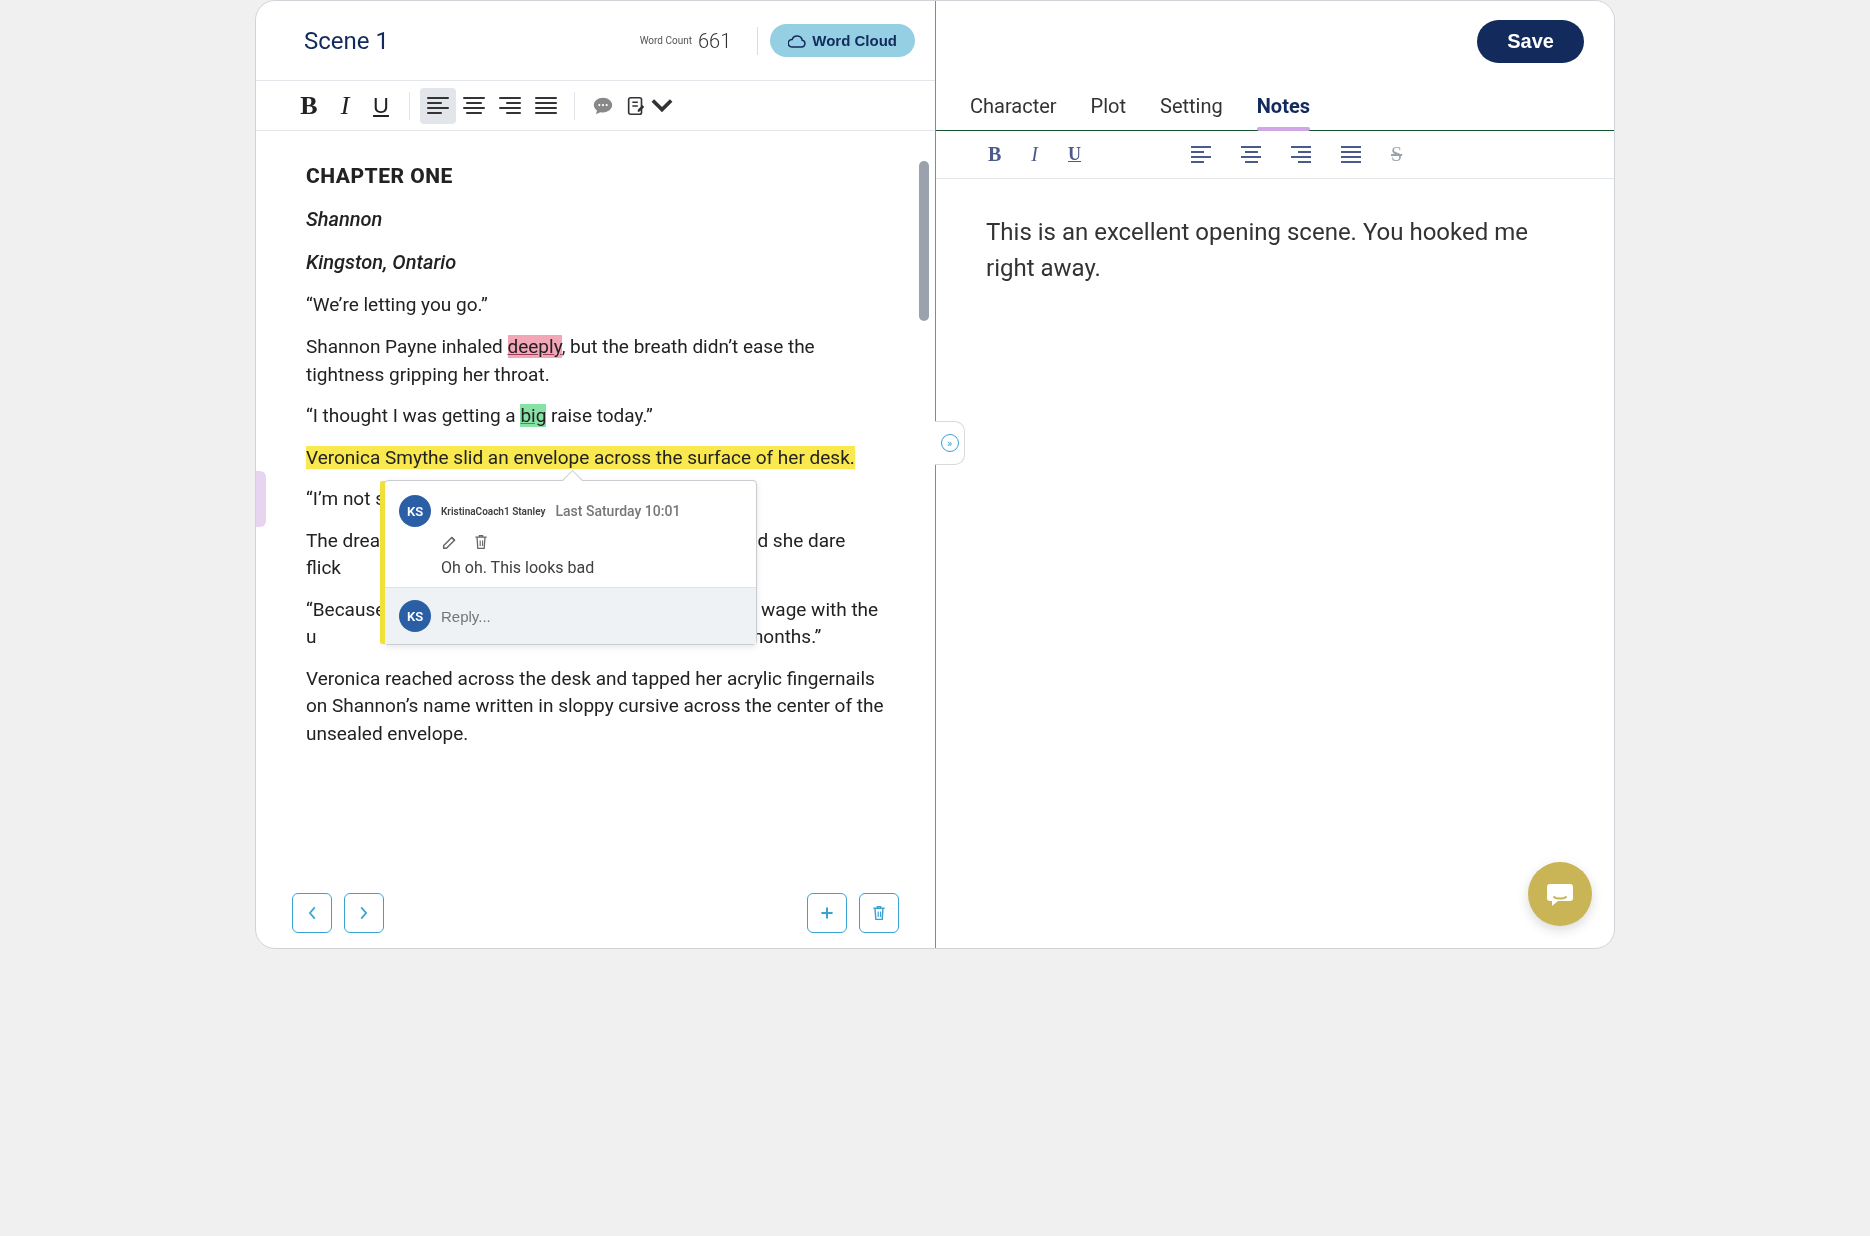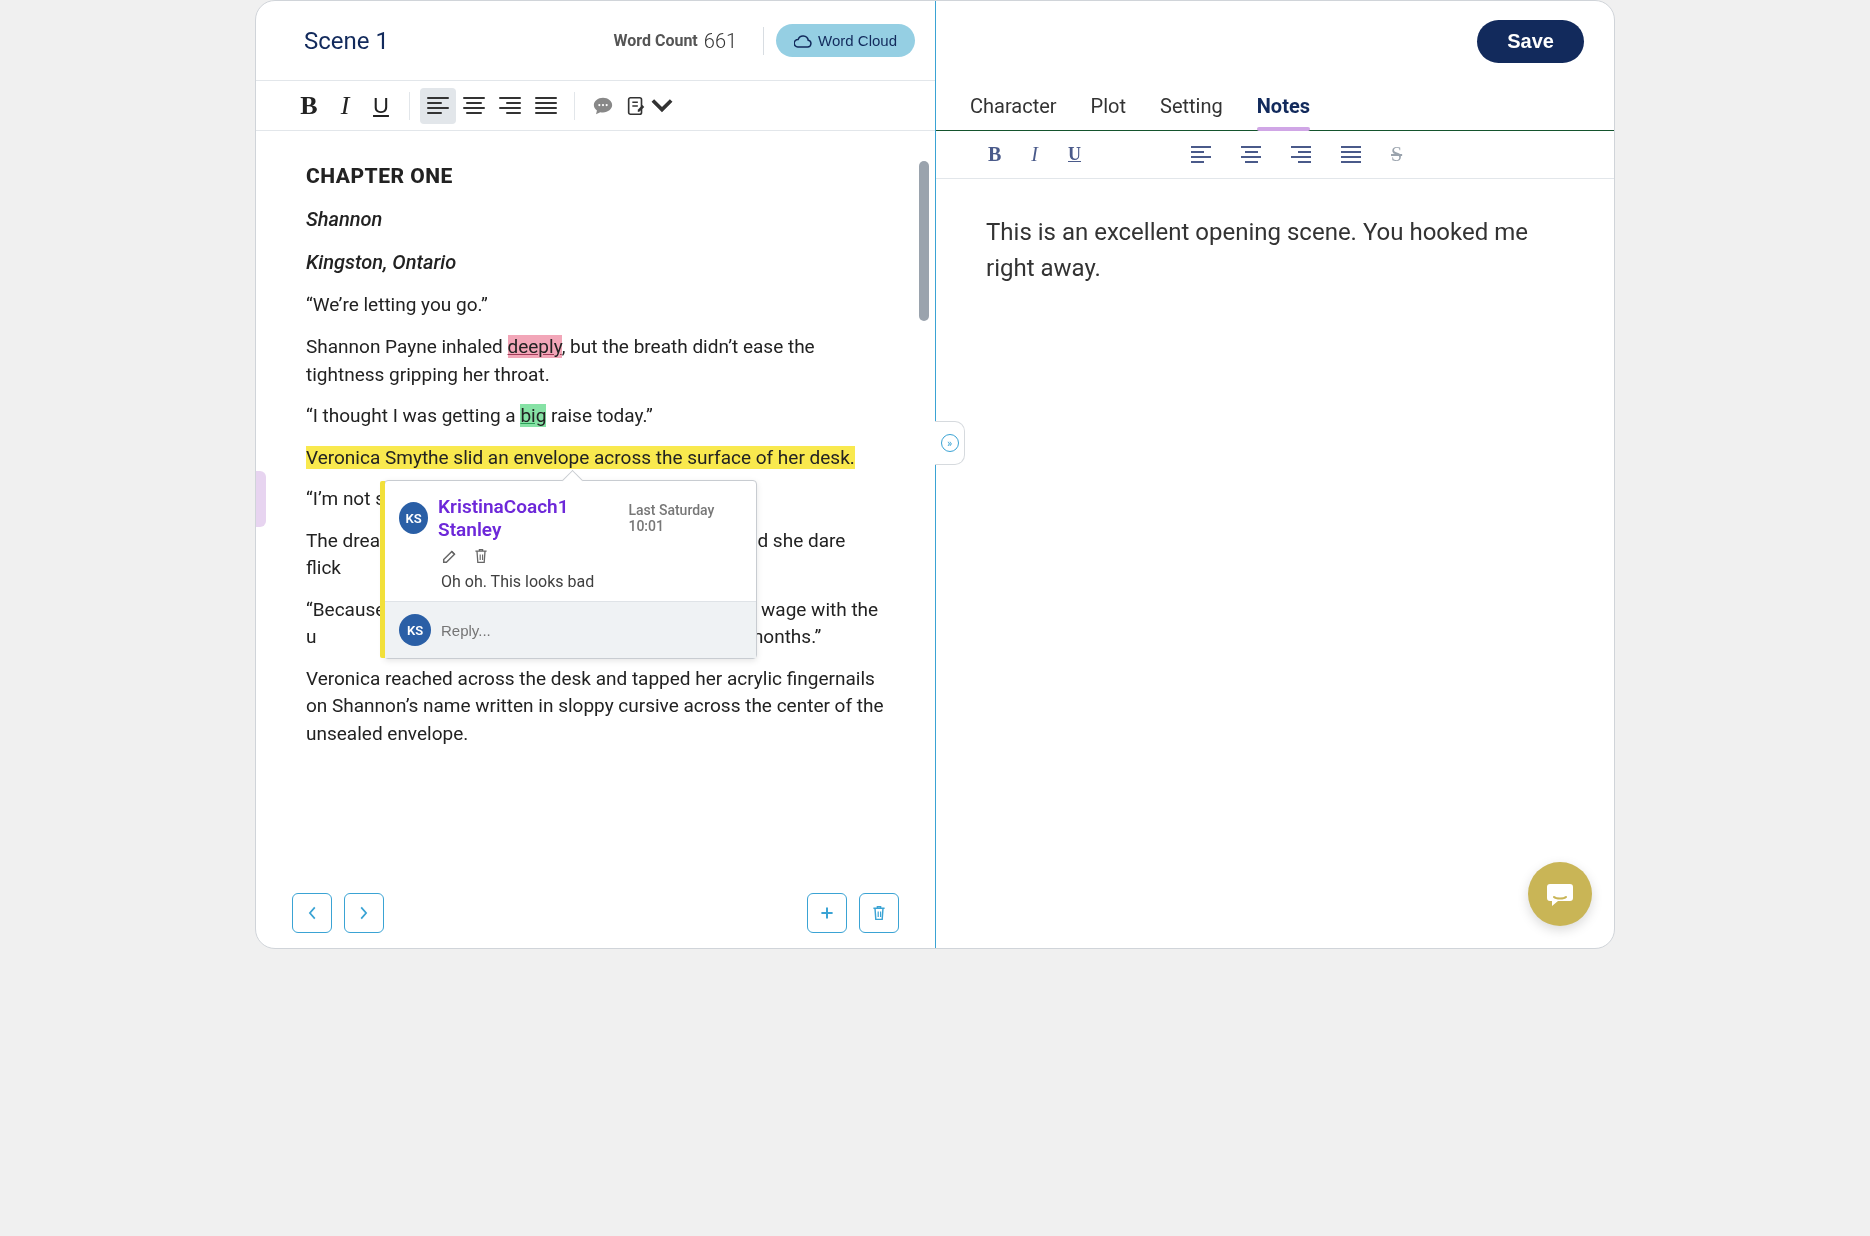--- a/index.html
+++ b/index.html
@@ -41,30 +41,30 @@
     padding-left: 28px;
   }
   .word-count-wrap {
     display: flex;
     align-items: center;
     gap: 6px;
     font-size: 15px;
     color: #555;
     margin-right: 14px;
   }
-  .word-count-label { color:#555; font-size:16px;font-weight:bold;}
+  .word-count-label { color:#555; font-size:10px;}
   .word-count-value { font-size: 20px; color: #333; font-weight: 300;}
   .header-divider {
     width: 1px; height: 28px; background:#d8dde2; margin: 0 12px;
   }
   .word-cloud-btn {
     display: flex; align-items: center; gap: 6px;
     background: #95cfe3;
     color: #122a5c;
-    font-weight: 400;
+    font-weight: 700;
     font-size: 15px;
     border: none;
     padding: 8px 18px;
     border-radius: 18px;
     cursor: pointer;
   }
   .word-cloud-btn svg { width:18px; height:14px; }
 
   .left-toolbar {
     height: 50px;
@@ -148,21 +148,21 @@
     left:-5px; top:0; bottom:0;
     width:5px;
     background:#f2e03a;
     border-radius:2px 0 0 2px;
   }
   .comment-body {
     padding: 14px 14px 10px 14px;
   }
   .comment-header { display:flex; align-items:center; gap:10px; margin-bottom:6px;}
   .avatar { width:32px; height:32px; border-radius:50%; background:#2a5fa6; color:#fff; display:flex; align-items:center; justify-content:center; font-size:13px; font-weight:600;}
-  .commenter-name { font-weight:600; color:#6d28d9; font-size:19px;}
+  .commenter-name { font-weight:600; color:#404040; font-size:10px;}
   .comment-time { color:#777; font-size:14px; font-weight:500;}
   .comment-actions { display:flex; gap:14px; padding-left:42px; margin-bottom:4px;}
   .comment-actions button { border:none; background:transparent; cursor:pointer; color:#666;}
   .comment-text { padding-left:42px; font-size:16px; color:#404040;}
   .comment-reply {
     display:flex; align-items:center; gap:10px;
     padding:12px 14px;
     background:#eff2f4;
     border-top:1px solid #dfe3e7;
   }

